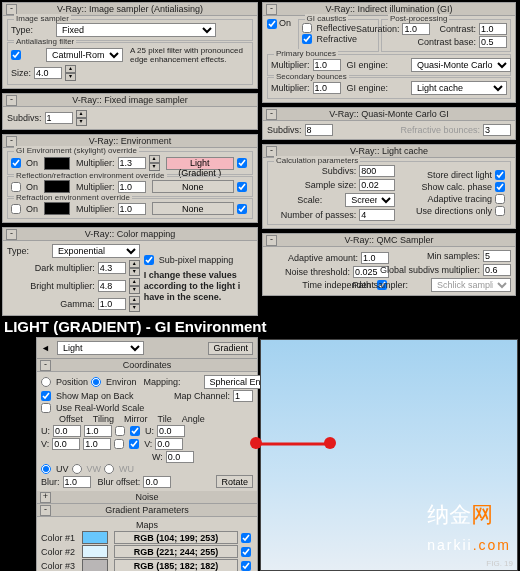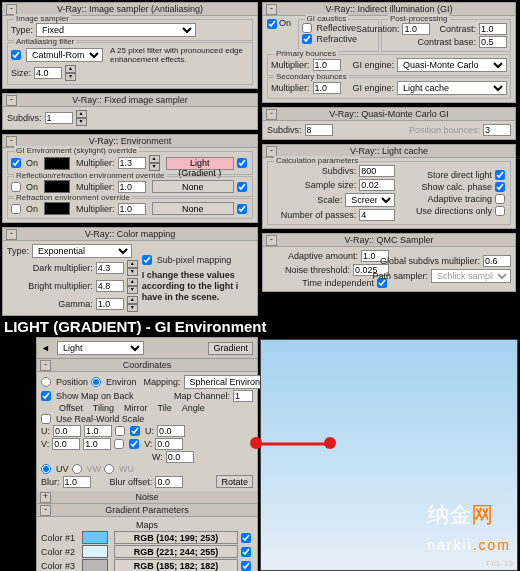--- a/index.html
+++ b/index.html
@@ -7,21 +7,21 @@
   .row { display:flex; flex-direction:row; align-items:center; }
   .rollout { border:1px solid #a0a0a0; margin:2px; background:#d4d0c8; }
   .rollhdr { background:#c8c4bc; border-bottom:1px solid #a0a0a0; text-align:center; font-size:9px; padding:1px 0; position:relative; color:#222; }
   .rollhdr .pm { position:absolute; left:3px; top:1px; width:9px; height:9px; border:1px solid #888; background:#d4d0c8; text-align:center; line-height:7px; font-size:9px; }
   .body { padding:2px 4px; }
   .grp { border:1px solid #b0b0b0; margin:1px 0; padding:2px 3px; position:relative; }
   .grp > .lgd { position:absolute; top:-6px; left:6px; background:#d4d0c8; padding:0 2px; font-size:8px; color:#333; }
   label,.lbl { font-size:9px; color:#222; white-space:nowrap; }
   .spin, select.dd, input.txt { border:1px solid #888; background:#fff; font-size:9px; padding:0 1px; height:12px; box-sizing:border-box; }
   .spin { width:28px; }
-  select.dd { height:14px; }
+  select.dd { height:14px;margin-left:20px; }
   .cb { width:10px; height:10px; margin:0 2px 0 0; vertical-align:middle; }
   .sw { width:24px; height:11px; border:1px solid #666; display:inline-block; }
   .btn { border:1px solid #888; background:#d8d4cc; font-size:9px; padding:0 4px; height:13px; }
   .pink { background:#f5b8bf; }
   .sep { flex:1; }
   .half { width:50%; }
   .fr { display:flex; gap:3px; align-items:center; margin:1px 0; }
   .rt { justify-content:flex-end; }
   .disabled { color:#999; }
   .render { background:linear-gradient(#a4d2f0 0%, #c9e3f5 60%, #e6eef5 100%); }
@@ -223,21 +223,21 @@
         </div>
       </div>
     </div>
 
     <div class="rollout">
       <div class="rollhdr"><span class="pm">-</span><span>V-Ray:: Quasi-Monte Carlo GI</span></div>
       <div class="body fr">
           <span class="lbl">Subdivs:</span>
           <input class="spin" value="8" style="">
         <span class="sep"></span>
-          <span class="lbl disabled">Position bounces:</span>
+          <span class="lbl disabled">Refractive bounces:</span>
           <input class="spin" value="3" style="">
         </div>
     </div>
 
     <div class="rollout">
       <div class="rollhdr"><span class="pm">-</span><span>V-Ray:: Light cache</span></div>
       <div class="body">
         <div class="grp">
             <span class="lgd">Calculation parameters</span>
           <div class="row">
@@ -293,20 +293,24 @@
           <div class="fr rt">
               <span class="lbl">Noise threshold:</span>
               <input class="spin" style="width: 36px;" value="0.025">
             </div>
           <div class="fr rt">
               <span class="lbl">Time independent</span>
               <input type="checkbox" class="cb" checked="" style="">
             </div>
         </div>
         <div class="col half">
+          <div class="fr rt">
+              <span class="lbl">Min samples:</span>
+              <input class="spin" value="5" style="">
+            </div>
           <div class="fr rt">
               <span class="lbl">Global subdivs multiplier:</span>
               <input class="spin" value="0.6" style="">
             </div>
           <div class="fr rt">
               <span class="lbl">Path sampler:</span>
               <select class="dd disabled" style="width:80px"><option>Schlick sampling</option></select>
             </div>
         </div>
       </div>
@@ -338,31 +342,31 @@
           <span class="lbl" style="margin-left:4px">Mapping:</span>
           <select class="dd" style="flex:1"><option>Spherical Environment</option></select>
         </div>
         <div class="fr disabled">
             <input type="checkbox" class="cb" checked="" style="">
             <span class="lbl">Show Map on Back</span>
           <span class="sep"></span>
             <span class="lbl">Map Channel:</span>
             <input class="spin" style="width: 20px;" value="1">
           </div>
+        <div class="fr disabled">
+            <input type="checkbox" class="cb" style="">
+            <span class="lbl">Use Real-World Scale</span>
+          </div>
         <div class="fr" style="gap:10px;padding-left:18px">
           <span class="lbl">Offset</span>
           <span class="lbl">Tiling</span>
           <span class="lbl">Mirror</span>
           <span class="lbl">Tile</span>
           <span class="lbl">Angle</span>
         </div>
-        <div class="fr disabled">
-            <input type="checkbox" class="cb" style="">
-            <span class="lbl">Use Real-World Scale</span>
-          </div>
         <div class="fr">
             <span class="lbl">U:</span>
             <input class="spin" value="0.0" style="">
             <input class="spin" value="1.0" style="">
             <input type="checkbox" class="cb" style="">
             <input type="checkbox" class="cb" checked="" style="">
             <span class="lbl">U:</span>
             <input class="spin" value="0.0" style="">
           </div>
         <div class="fr">
@@ -383,21 +387,21 @@
             <input type="radio" class="cb" checked="" style="">
             <span class="lbl">UV</span>
           <input type="radio" class="cb disabled" style="">
             <span class="lbl disabled">VW</span>
           <input type="radio" class="cb disabled" style="">
             <span class="lbl disabled">WU</span>
           </div>
         <div class="fr">
             <span class="lbl">Blur:</span>
             <input class="spin" value="1.0" style="">
-          <span class="lbl" style="margin-left:16px">Blur offset:</span>
+          <span class="lbl" style="margin-left:4px">Blur offset:</span>
             <input class="spin" value="0.0" style="">
           <span class="sep"></span>
             <button class="btn">Rotate</button>
           </div>
       </div>
       <div class="rollhdr"><span class="pm">+</span><span>Noise</span></div>
       <div class="rollhdr"><span class="pm">-</span><span>Gradient Parameters</span></div>
       <div class="body">
         <div class="fr" style="justify-content:center">
             <span class="lbl">Maps</span>

